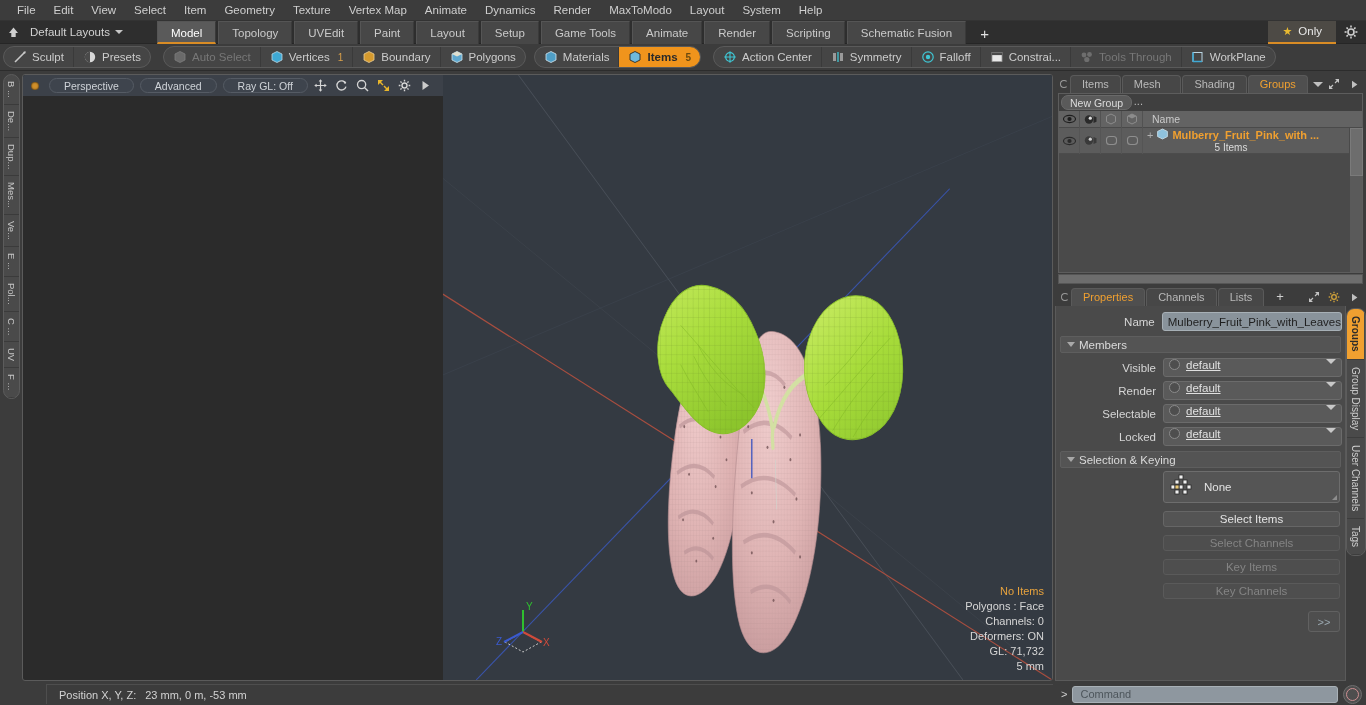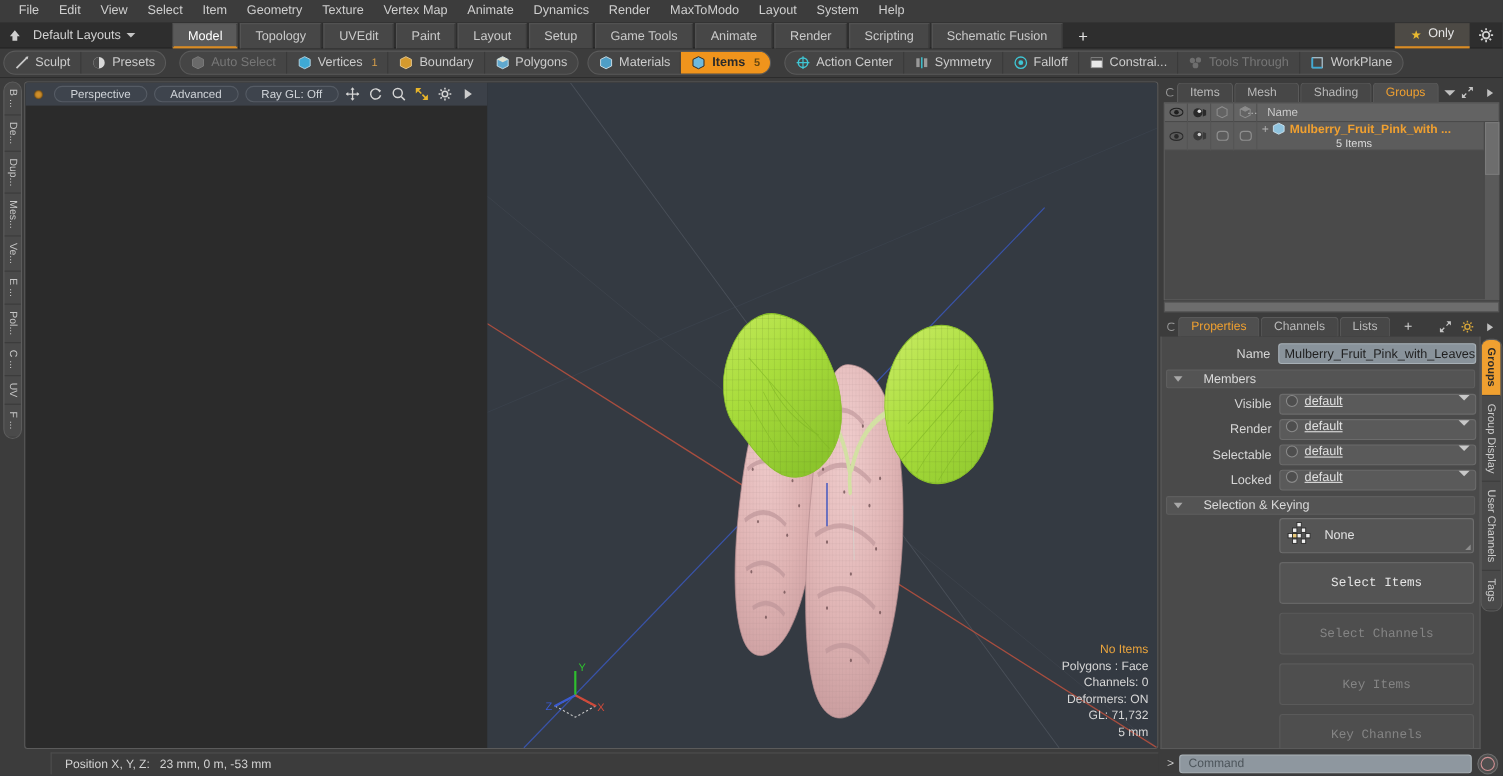--- a/index.html
+++ b/index.html
@@ -160,41 +160,41 @@
   .propwrap { flex:1 1 auto; display:flex; min-height:0; }
   .propmain { flex:1 1 auto; display:flex; flex-direction:column; min-width:0; }
   .propbody { flex:1 1 auto; background:#4a4a4a; border:1px solid #5a5a5a; border-top:none; padding:4px 3px 0 3px; overflow:hidden;}
   .prow { display:flex; align-items:center; height:23px; gap:4px; }
   .plabel { width:100px; text-align:right; font-size:11.5px; color:#d6d6d6; padding-right:3px;}
   .pfield {
     flex:1; height:19px; background:#89939b; border:1px solid #a7b0b6; border-radius:3px;
     display:flex; align-items:center; padding-left:5px; font-size:11.5px; color:#1f1f1f;
   }
   .sectionhdr {
-    height:17px; display:flex; align-items:center; gap:19px; background:#545454; border:1px solid #5e5e5e;
+    height:17px; display:flex; align-items:center; gap:4px; background:#545454; border:1px solid #5e5e5e;
     border-radius:2px; padding-left:6px; font-size:11.5px; color:#dadada; margin:3px 1px;
   }
   .tri { width:0;height:0;border-left:4px solid transparent;border-right:4px solid transparent;border-top:5px solid #a8a8a8; }
   .dropdown {
     flex:1; height:19px; background:#5a5a5a; border:1px solid #6b6b6b; border-radius:3px;
     display:flex; align-items:flex-start; padding:0 5px; font-size:11.5px; color:#e0e0e0; gap:6px;text-decoration:underline;
   }
   .radio-o { width:11px;height:11px;border-radius:50%; border:1px solid #8a8a8a; background:#4e4e4e; flex:0 0 11px;}
   .dd-caret { margin-left:auto; width:0;height:0;border-left:5px solid transparent;border-right:5px solid transparent;border-top:5px solid #c8c8c8;}
   .keyrow { display:flex; }
   .keyspacer { width:104px; flex:0 0 104px; }
   .keycol { flex:1; display:flex; flex-direction:column; gap:8px; padding-right:2px; }
   .selbox {
     height:32px; background:#555; border:1px solid #6d6d6d; border-radius:3px;
     display:flex; align-items:center; gap:9px; padding-left:5px; font-size:11.5px; color:#e2e2e2; position:relative;
   }
   .selbox::after{content:'';position:absolute;right:2px;bottom:2px;width:0;height:0;border-left:5px solid transparent;border-bottom:5px solid #8d8d8d;}
   .keybtn {
-    height:38px; background:#545454; border:1px solid #666; border-radius:3px;
-    display:flex; align-items:center; justify-content:center; font-size:11.5px; color:#e4e4e4; cursor:default;font-family:Liberation Mono, monospace;
+    height:16px; background:#545454; border:1px solid #666; border-radius:3px;
+    display:flex; align-items:center; justify-content:center; font-size:11.5px; color:#e4e4e4; cursor:default;
   }
   .keybtn.dim { color:#848484; background:#4e4e4e; border-color:#5a5a5a; }
   .chevbtn {
     align-self:flex-end; width:32px; height:21px; background:#4e4e4e; border:1px solid #616161;
     border-radius:3px; display:flex; align-items:center; justify-content:center; font-size:11px; color:#9aa8b0; margin-top:4px;
   }
 
   .rvstrip { width:20px; flex:0 0 20px; padding-top:2px; }
   .rvinner { background:#4a4a4a; border:1px solid #5c5c5c; border-radius:8px; overflow:hidden; }
   .rvtab {
@@ -683,20 +683,23 @@
           </div>
           <div class="hi">
             <svg width="9" height="9" viewBox="0 0 9 9">
                 <path d="M2 0.8 L7.4 4.5 L2 8.2 Z" fill="#c0c0c0"></path>
               </svg>
           </div>
         </div>
       </div>
 
       <div class="listpane">
+        <div class="newgroup-row">
+          <div class="newgroup-btn">New Group</div>
+        </div>
         <div class="collhead">
           <div class="colcell">
             <svg width="13" height="10" viewBox="0 0 13 10">
                 <ellipse cx="6.5" cy="5" rx="6" ry="3.6" fill="none" stroke="#1e1e1e" stroke-width="1.1"></ellipse>
                 <circle cx="6.5" cy="5" r="2.1" fill="#1e1e1e"></circle>
               </svg>
           </div>
           <div class="colcell">
             <svg width="13" height="11" viewBox="0 0 13 11">
                 <circle cx="5" cy="5.5" r="4.2" fill="#2a2a2a"></circle>

